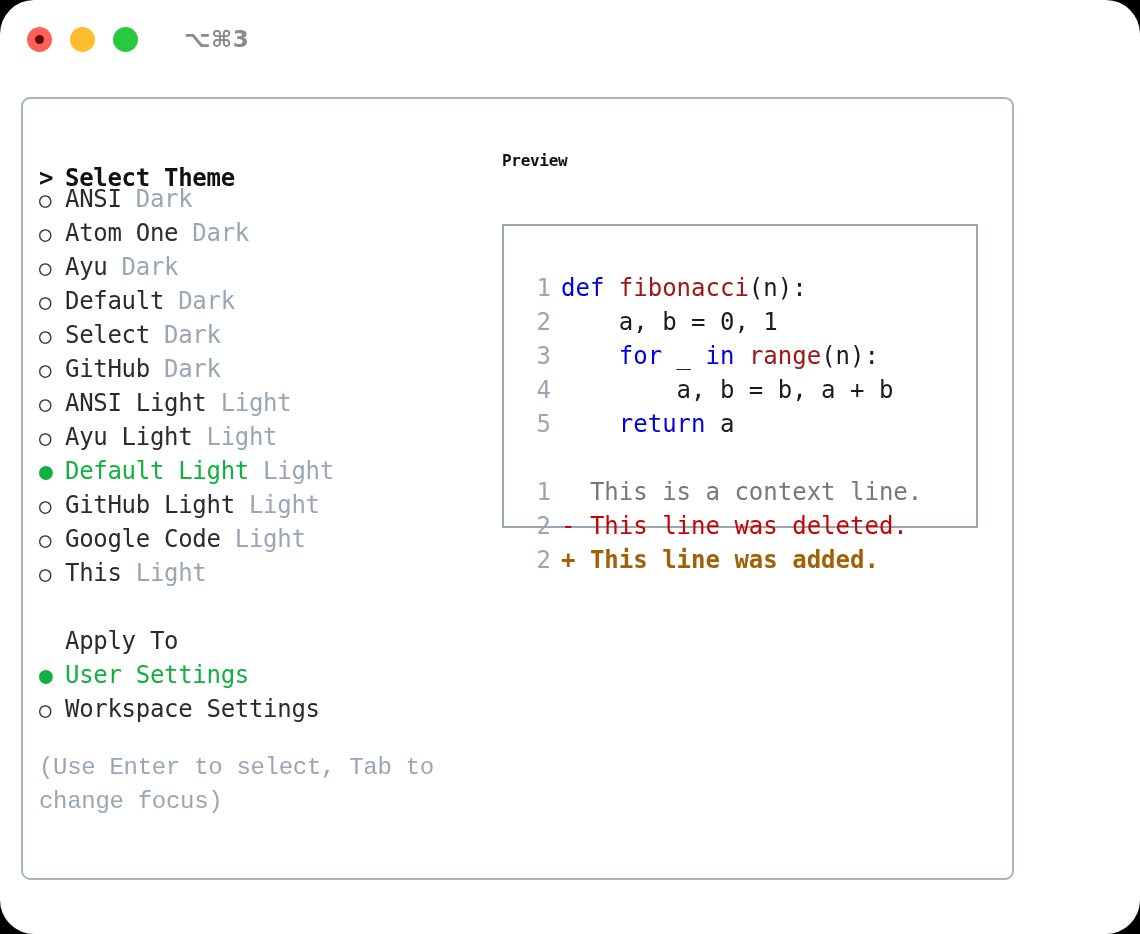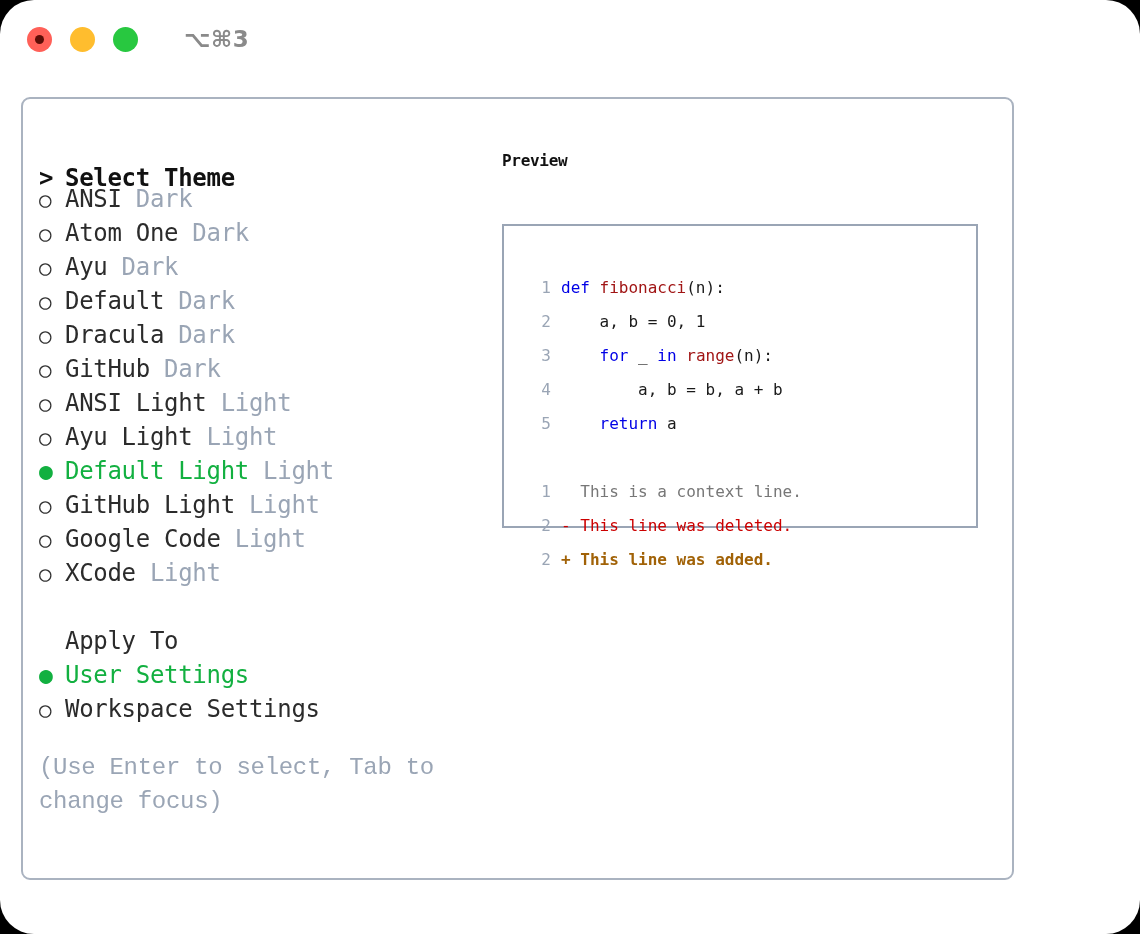--- a/index.html
+++ b/index.html
@@ -180,21 +180,21 @@
     height: 304px;
     border: 2px solid #9aa5b5;
     box-sizing: border-box;
     background: #ffffff;
     position: relative;
   }
   .code {
     position: absolute;
     left: 17px;
     top: 45px;
-    font-size: 16px;
+    font-size: 24px;
     line-height: 34px;
     white-space: pre;
   }
   .cline { display: block; height: 34px; }
   .ln {
     display: inline-block;
     width: 30px;
     color: #9aa5b5;
     text-align: right;
     margin-right: 10px;
@@ -229,28 +229,28 @@
         <div class="section-head">
           <span class="marker caret">&gt;</span>
           <span class="label-strong">Select Theme</span>
         </div>
 
         <div id="theme-list">
             <div class="row"><span class="marker hollow">○</span><span class="label-normal">ANSI</span><span class="tag"> Dark</span></div>
             <div class="row"><span class="marker hollow">○</span><span class="label-normal">Atom One</span><span class="tag"> Dark</span></div>
             <div class="row"><span class="marker hollow">○</span><span class="label-normal">Ayu</span><span class="tag"> Dark</span></div>
             <div class="row"><span class="marker hollow">○</span><span class="label-normal">Default</span><span class="tag"> Dark</span></div>
-            <div class="row"><span class="marker hollow">○</span><span class="label-normal">Dracula</span><span class="tag"> Dark</span></div>
+            <div class="row"><span class="marker hollow">○</span><span class="label-normal">Select</span><span class="tag"> Dark</span></div>
             <div class="row"><span class="marker hollow">○</span><span class="label-normal">GitHub</span><span class="tag"> Dark</span></div>
             <div class="row"><span class="marker hollow">○</span><span class="label-normal">ANSI Light</span><span class="tag"> Light</span></div>
             <div class="row"><span class="marker hollow">○</span><span class="label-normal">Ayu Light</span><span class="tag"> Light</span></div>
             <div class="row"><span class="marker filled">●</span><span class="label-selected">Default Light</span><span class="tag"> Light</span></div>
             <div class="row"><span class="marker hollow">○</span><span class="label-normal">GitHub Light</span><span class="tag"> Light</span></div>
             <div class="row"><span class="marker hollow">○</span><span class="label-normal">Google Code</span><span class="tag"> Light</span></div>
-            <div class="row"><span class="marker hollow">○</span><span class="label-normal">XCode</span><span class="tag"> Light</span></div>
+            <div class="row"><span class="marker hollow">○</span><span class="label-normal">This</span><span class="tag"> Light</span></div>
           </div>
 
         <div class="spacer-row"></div>
 
         <div class="section-head">
           <span class="marker"></span>
           <span class="label-normal">Apply To</span>
         </div>
 
         <div id="apply-list">

